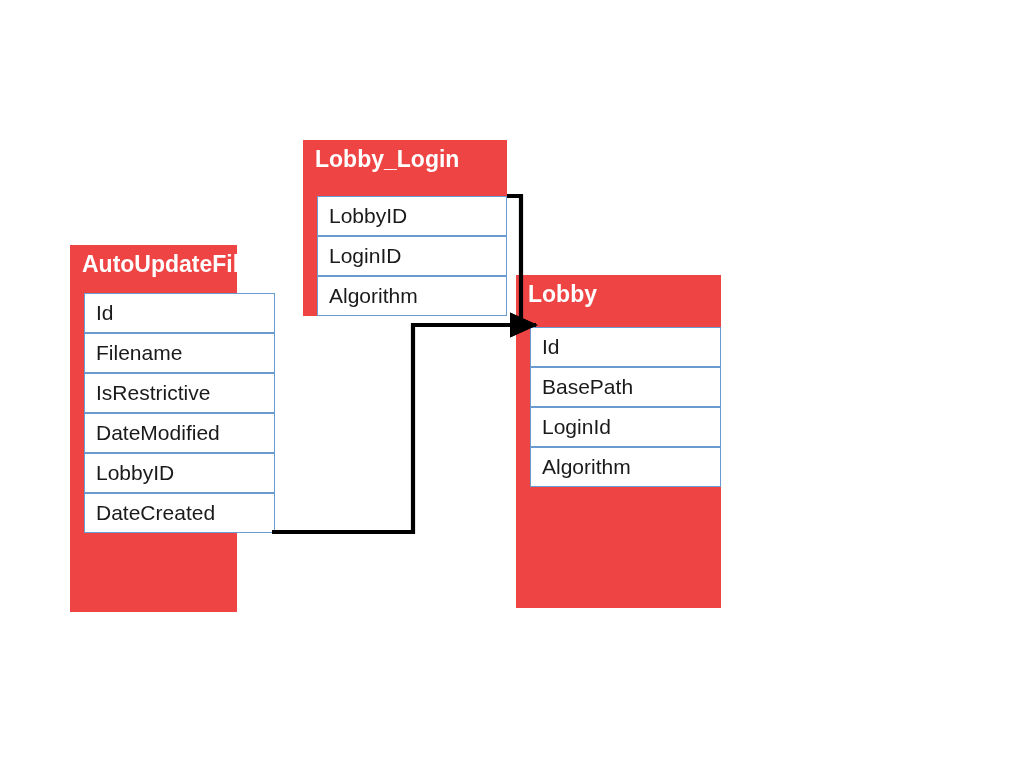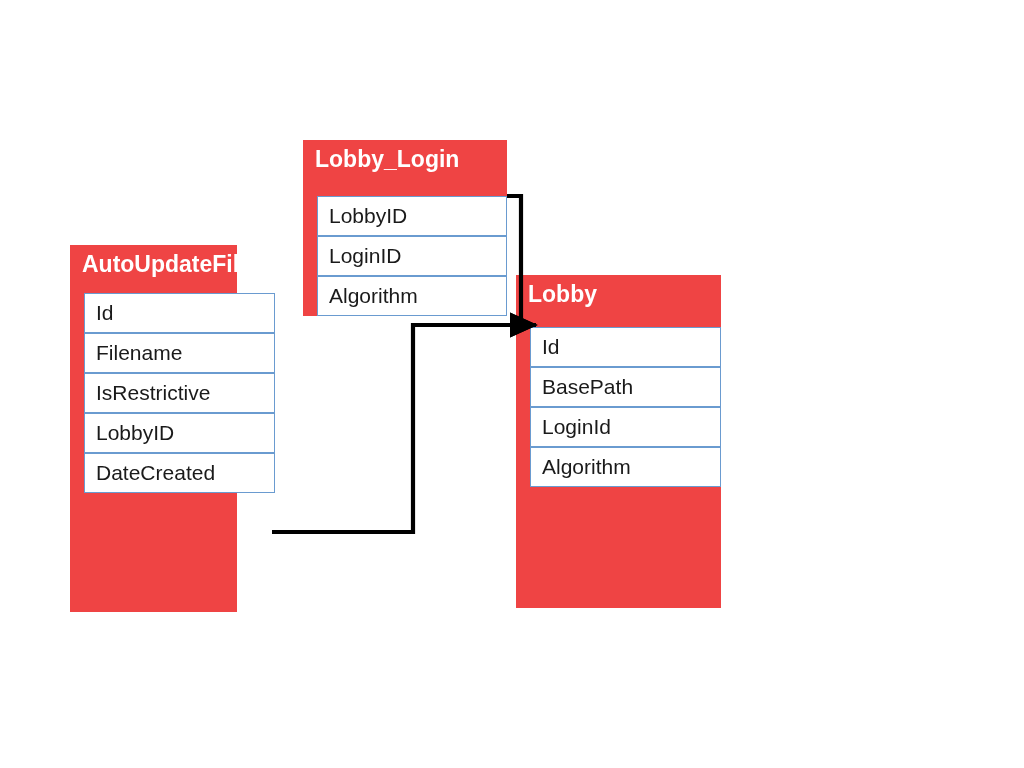--- a/index.html
+++ b/index.html
@@ -86,20 +86,21 @@
 <body>
 
 <div id="canvas">
 
   <div class="entity" id="entity-autoupdatefile">
     <div class="entity-header">AutoUpdateFile</div>
     <div class="entity-fields">
       <div class="field-row">Id</div>
       <div class="field-row">Filename</div>
       <div class="field-row">IsRestrictive</div>
+      <div class="field-row">DateModified</div>
       <div class="field-row">LobbyID</div>
       <div class="field-row">DateCreated</div>
     </div>
   </div>
 
   <div class="entity" id="entity-lobby-login">
     <div class="entity-header">Lobby_Login</div>
     <div class="entity-fields">
       <div class="field-row">LobbyID</div>
       <div class="field-row">LoginID</div>

